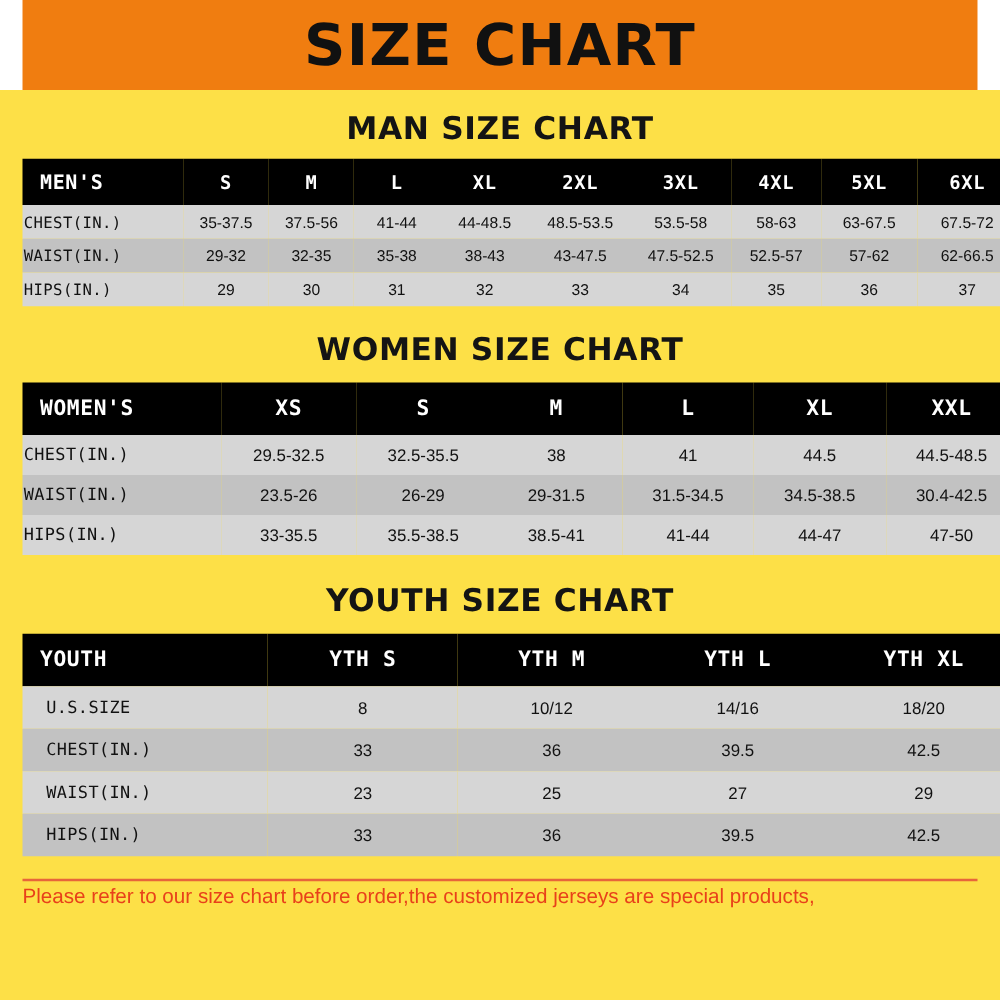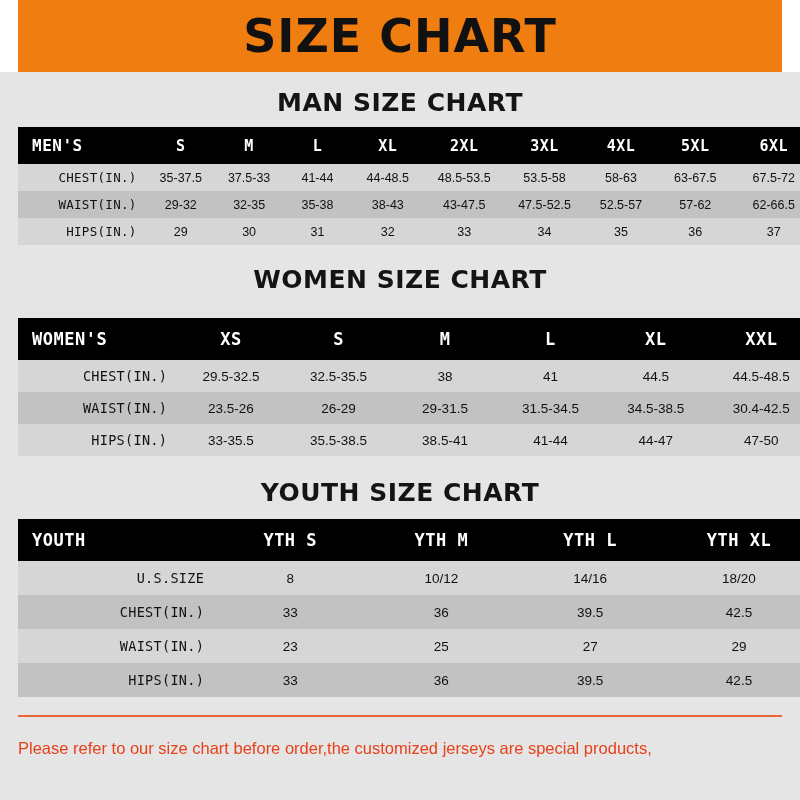--- a/index.html
+++ b/index.html
@@ -8,21 +8,21 @@
     padding: 0;
     width: 800px;
     height: 800px;
     background: #ffffff;
     font-family: "Liberation Sans", sans-serif;
   }
   .page {
     width: 800px;
     height: 800px;
     position: relative;
-    background: #e5e5e5;
+    background: #fde047;
     overflow: hidden;
   }
   
   .banner {
     background: #f07d10;
     height: 72px;
     display: flex;
     align-items: center;
     justify-content: center;
     position: relative;
@@ -52,21 +52,21 @@
 
   .section-title {
     text-align: center;
     font-family: "DejaVu Sans", sans-serif;
     font-weight: bold;
     font-size: 25px;
     color: #141414;
     letter-spacing: 0.5px;
   }
   .t-man { margin-top: 16px; margin-bottom: 10px; }
-  .t-women { margin-top: 20px; margin-bottom: 24px; }
+  .t-women { margin-top: 20px; margin-bottom: 12px; }
   .t-youth { margin-top: 22px; margin-bottom: 12px; }
 
   table.size {
     width: 796px;
     margin: 0 auto;
     border-collapse: collapse;
     table-layout: fixed;
   }
   table.size tr.head {
     background: #000000;
@@ -88,21 +88,21 @@
   table.size td {
     text-align: center;
     font-family: "Liberation Sans", sans-serif;
     font-size: 12.5px;
     color: #111;
     padding: 6px 1px;
   }
   table.size td.label {
     font-family: "DejaVu Sans Mono", monospace;
     font-size: 12.5px;
-    text-align: right;
+    text-align: left;
     padding-right: 10px;
     letter-spacing: 0.3px;
   }
   table.size tr.r-light { background: #d6d6d6; }
   table.size tr.r-dark  { background: #c2c2c2; }
 
   
   table.women td, table.women tr.head th { font-size: 13.5px; }
   table.women td.label { font-size: 13.5px; }
   table.women tr.head th { font-size: 17px; padding: 11px 2px; }
@@ -111,21 +111,21 @@
 
   
   table.youth tr.head th { font-size: 17px; padding: 11px 2px; }
   table.youth tr.head th.label { font-size: 17px; }
   table.youth td { font-size: 13.5px; padding: 9px 19px; }
   table.youth td.label { font-size: 13.5px; }
 
   .notice {
     margin: 18px 18px 0 18px;
     border-top: 2px solid #e8663a;
-    padding-top: 20px;
+    padding-top: 1px;
     color: #e8411a;
     font-family: "Liberation Sans", sans-serif;
     font-size: 16.5px;
     line-height: 1.35;
     text-align: left;
   }
   .notice .line { display: block; }
 </style>
 </head>
 <body>
@@ -163,21 +163,21 @@
         <th>XL</th>
         <th>2XL</th>
         <th>3XL</th>
         <th>4XL</th>
         <th>5XL</th>
         <th>6XL</th>
       </tr>
       <tr class="r-light">
         <td class="label">CHEST(IN.)</td>
         <td>35-37.5</td>
-        <td>37.5-33</td>
+        <td>37.5-56</td>
         <td>41-44</td>
         <td>44-48.5</td>
         <td>48.5-53.5</td>
         <td>53.5-58</td>
         <td>58-63</td>
         <td>63-67.5</td>
         <td>67.5-72</td>
       </tr>
       <tr class="r-dark">
         <td class="label">WAIST(IN.)</td>

